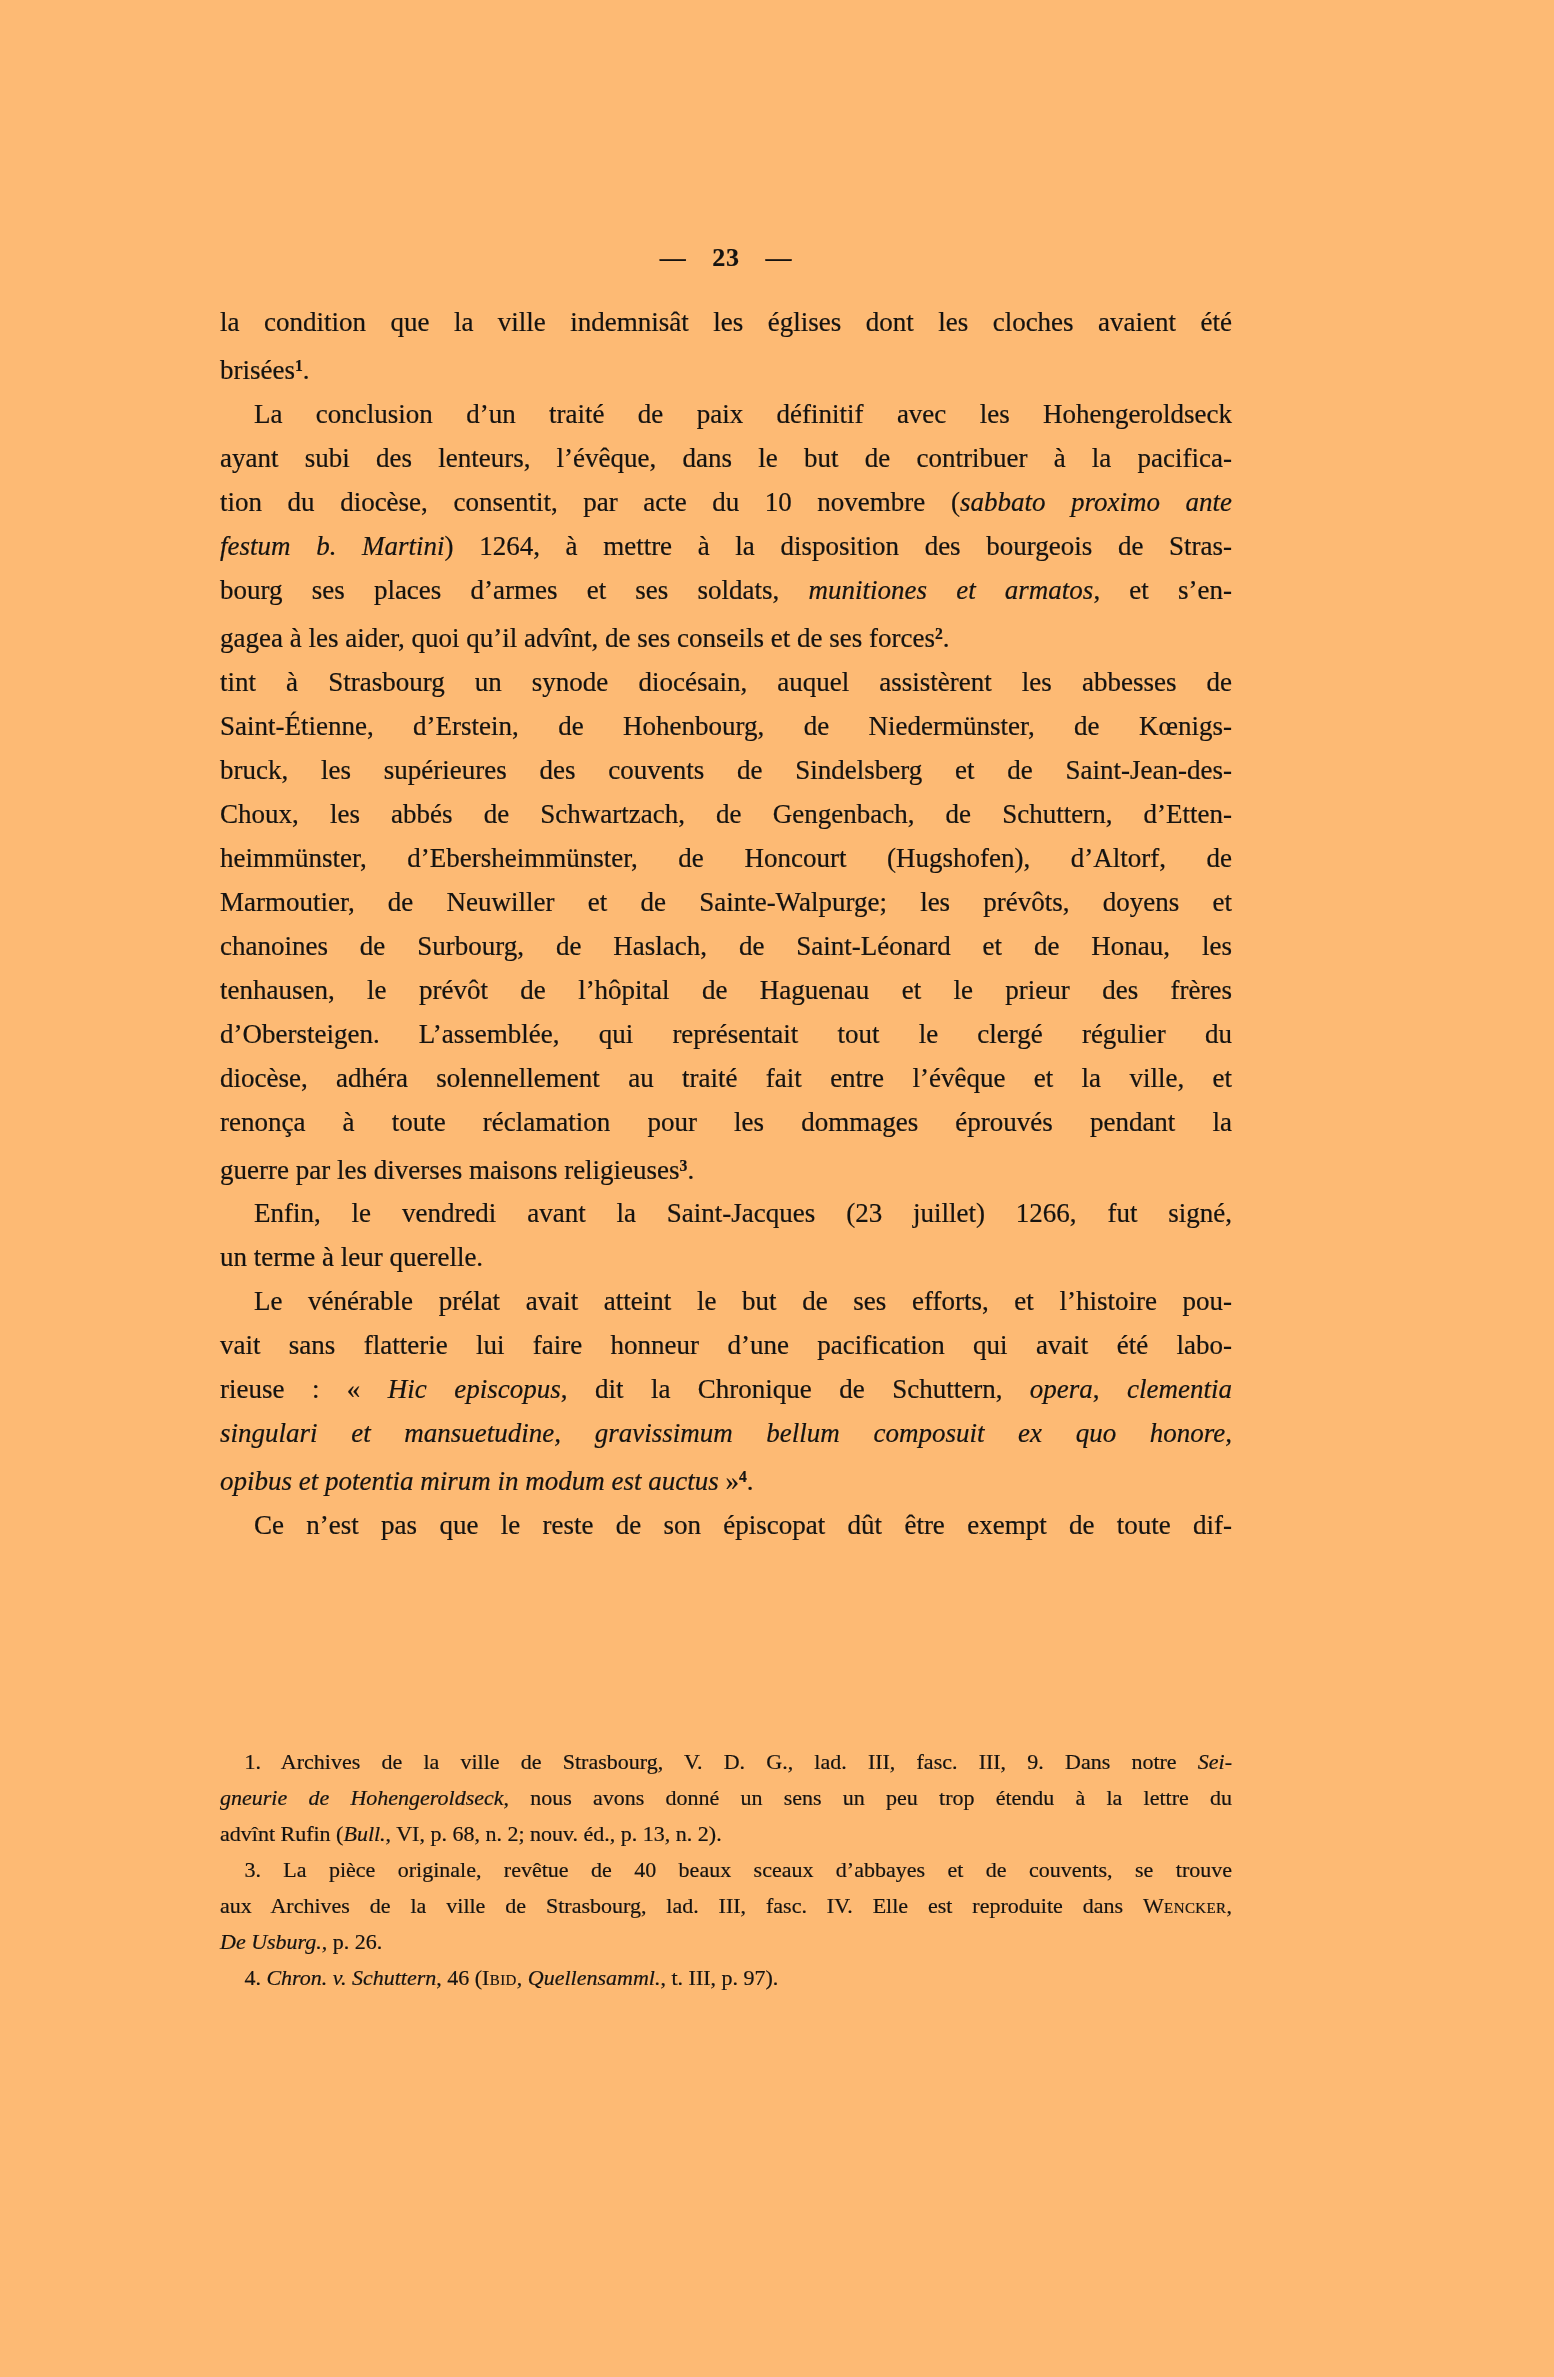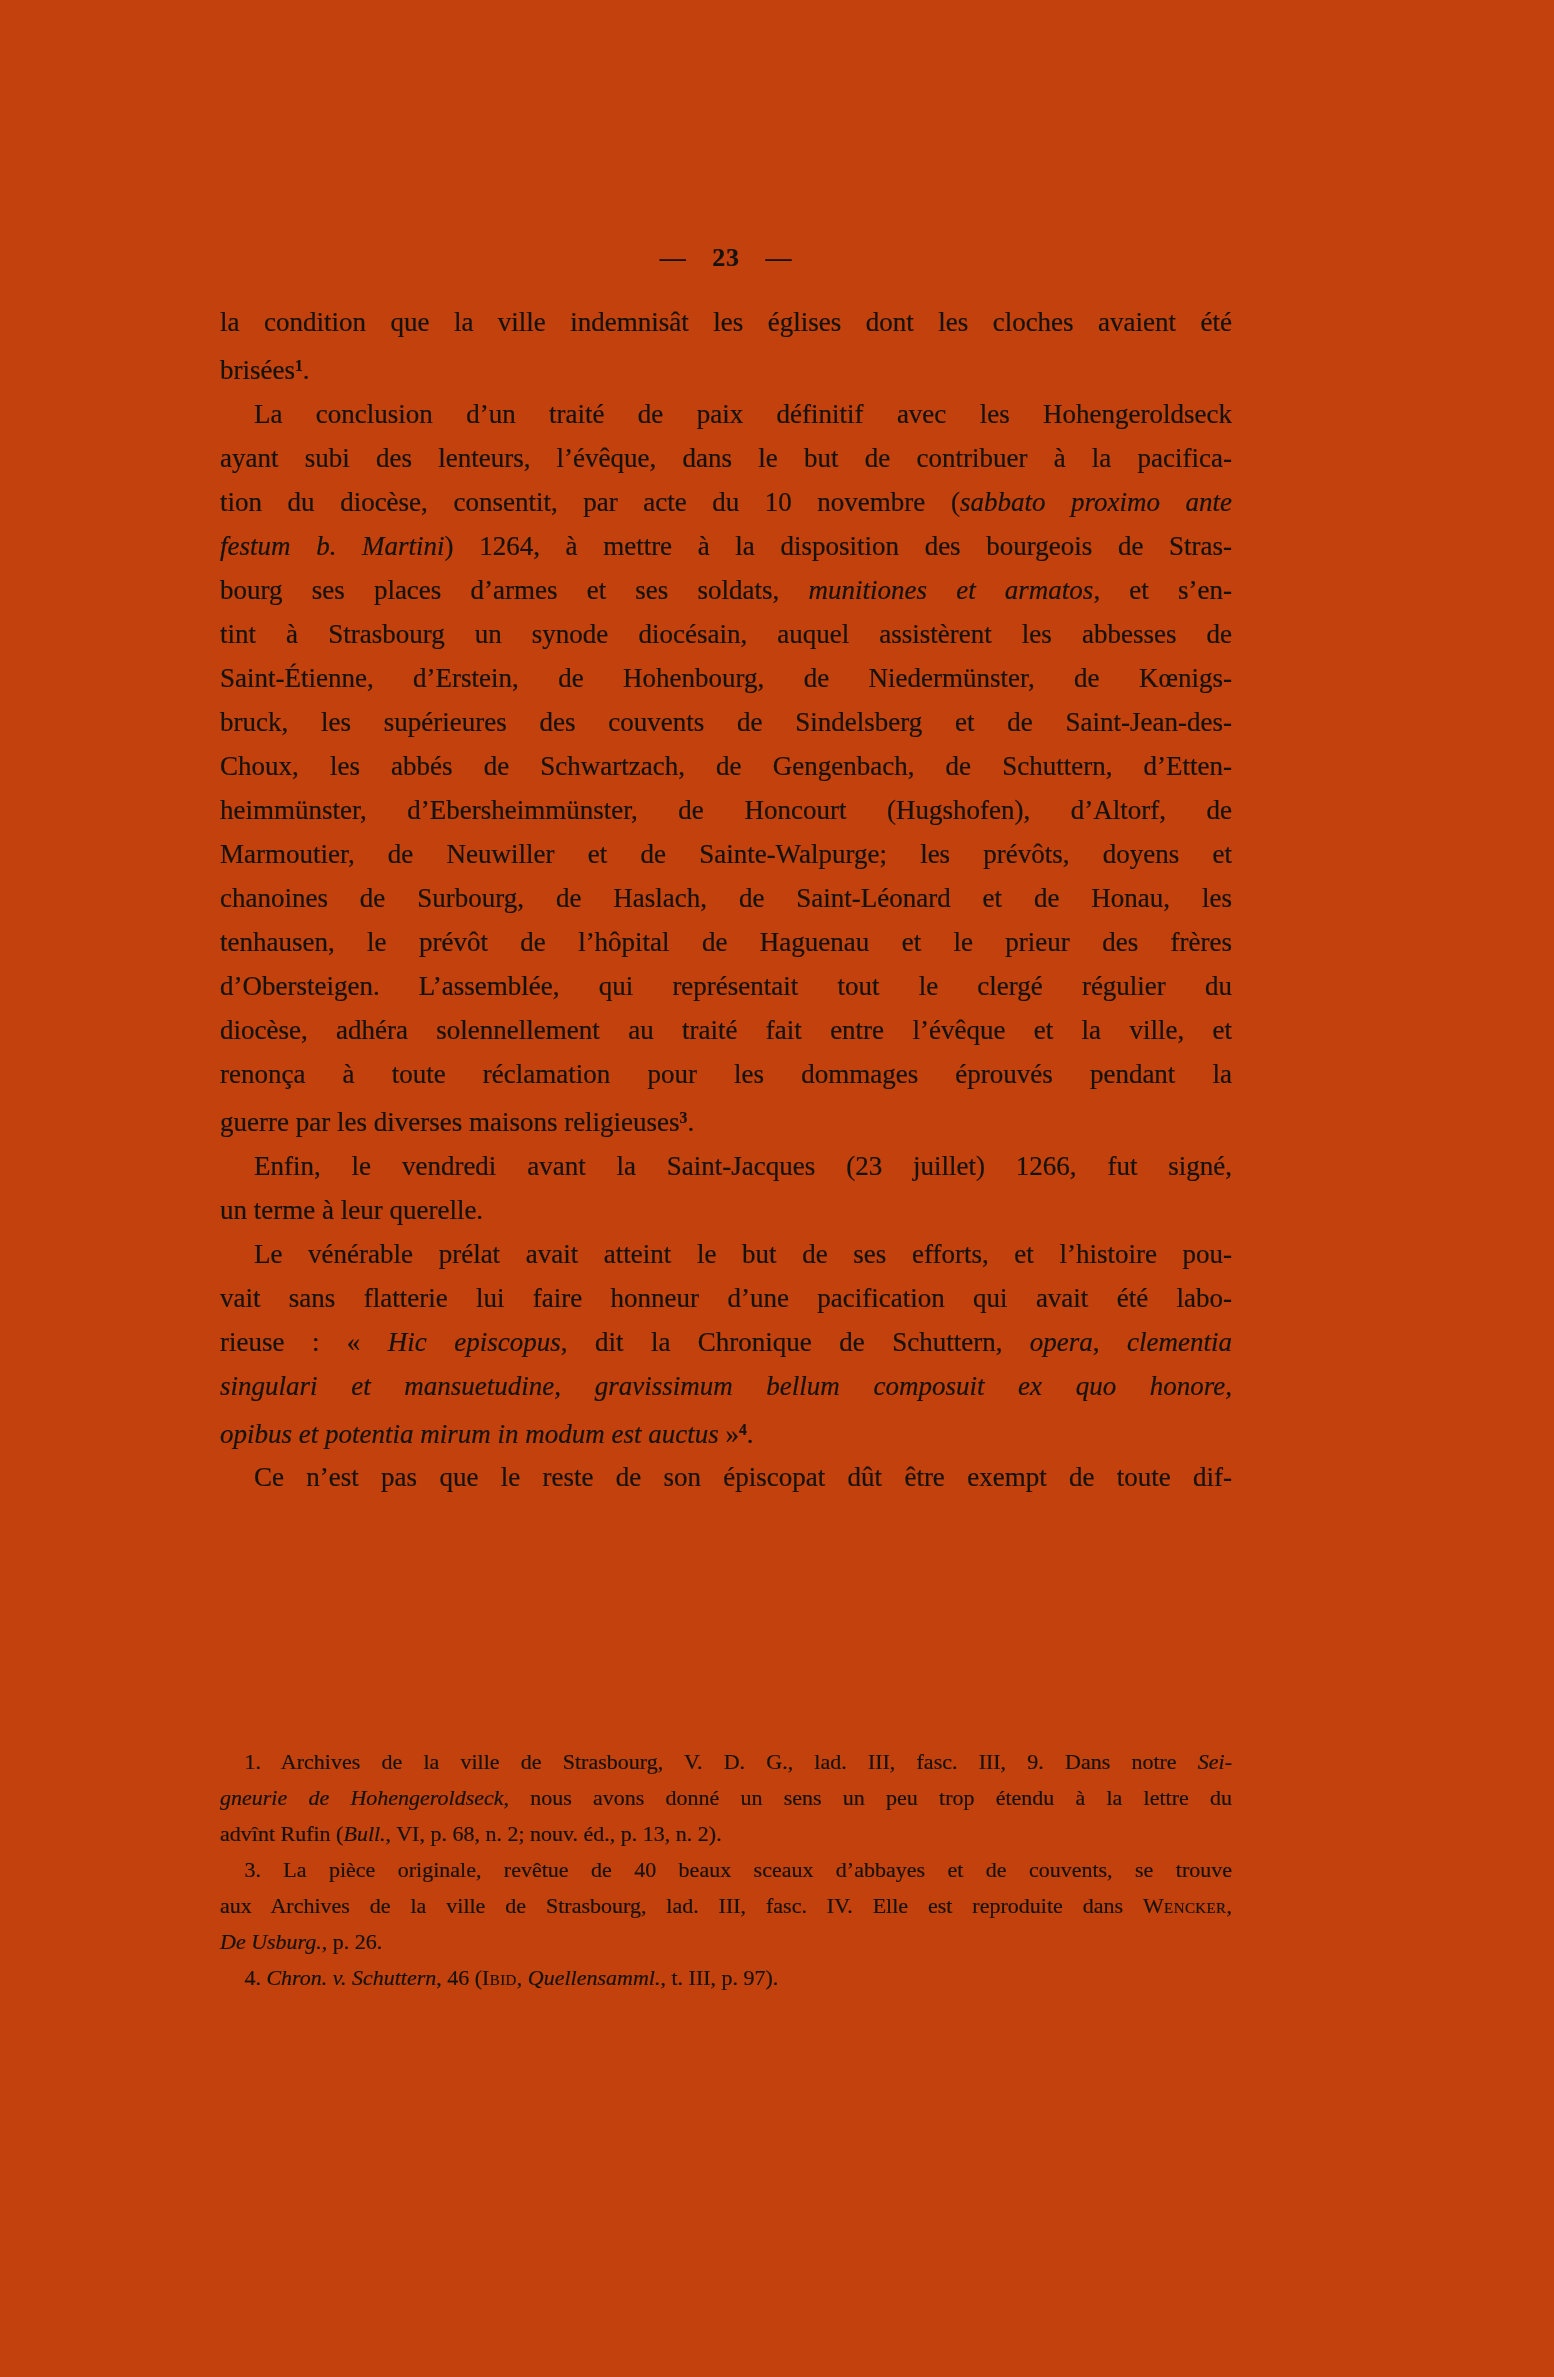--- a/index.html
+++ b/index.html
@@ -62,31 +62,32 @@
   .seg-sc { font-variant: small-caps; letter-spacing: 0.4px; }
   .seg-sup {
     font-size: 0.58em;
     vertical-align: 0.5em;
     font-weight: bold;
   }
 </style>
 </head>
 <body style="background: rgb(253, 253, 251);">
 
-<div class="page" style="background: #c2410c; color: rgb(21, 19, 16);">
+<div class="page" style="background: #fdba74; color: rgb(21, 19, 16);">
   <div class="page-number">— 23 —</div>
 
   <div class="body-text">
       <div class="line"><span>la condition que la ville indemnisât les églises dont les cloches avaient été</span></div>
       <div class="line last"><span>brisées</span><span class="seg-sup">1</span><span>.</span></div>
       <div class="line ind"><span>La conclusion d’un traité de paix définitif avec les Hohengeroldseck</span></div>
       <div class="line"><span>ayant subi des lenteurs, l’évêque, dans le but de contribuer à la pacifica-</span></div>
       <div class="line"><span>tion du diocèse, consentit, par acte du 10 novembre (</span><span class="seg-i">sabbato proximo ante</span></div>
       <div class="line"><span class="seg-i">festum b. Martini</span><span>) 1264, à mettre à la disposition des bourgeois de Stras-</span></div>
       <div class="line"><span>bourg ses places d’armes et ses soldats, </span><span class="seg-i">munitiones et armatos</span><span>, et s’en-</span></div>
+      <div class="line last"><span>gagea à les aider, quoi qu’il advînt, de ses conseils et de ses forces</span><span class="seg-sup">2</span><span>.</span></div>
       <div class="line"><span>tint à Strasbourg un synode diocésain, auquel assistèrent les abbesses de</span></div>
       <div class="line"><span>Saint-Étienne, d’Erstein, de Hohenbourg, de Niedermünster, de Kœnigs-</span></div>
       <div class="line"><span>bruck, les supérieures des couvents de Sindelsberg et de Saint-Jean-des-</span></div>
       <div class="line"><span>Choux, les abbés de Schwartzach, de Gengenbach, de Schuttern, d’Etten-</span></div>
       <div class="line"><span>heimmünster, d’Ebersheimmünster, de Honcourt (Hugshofen), d’Altorf, de</span></div>
       <div class="line"><span>Marmoutier, de Neuwiller et de Sainte-Walpurge; les prévôts, doyens et</span></div>
       <div class="line"><span>chanoines de Surbourg, de Haslach, de Saint-Léonard et de Honau, les</span></div>
       <div class="line"><span>tenhausen, le prévôt de l’hôpital de Haguenau et le prieur des frères</span></div>
       <div class="line"><span>d’Obersteigen. L’assemblée, qui représentait tout le clergé régulier du</span></div>
       <div class="line"><span>diocèse, adhéra solennellement au traité fait entre l’évêque et la ville, et</span></div>

